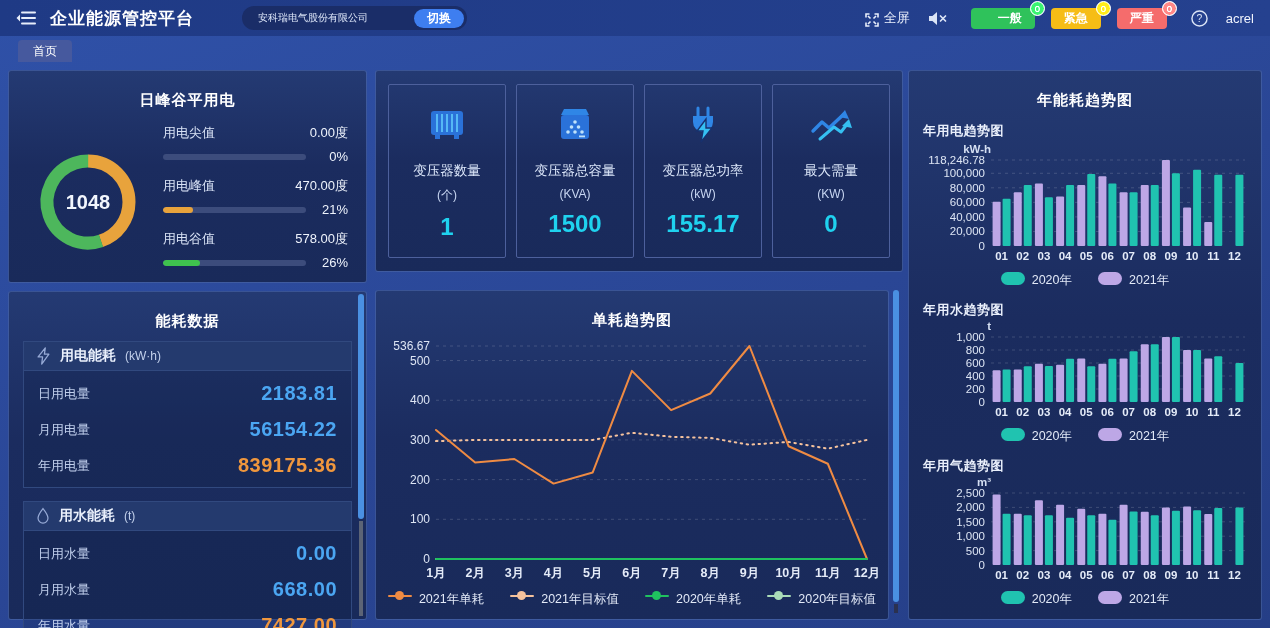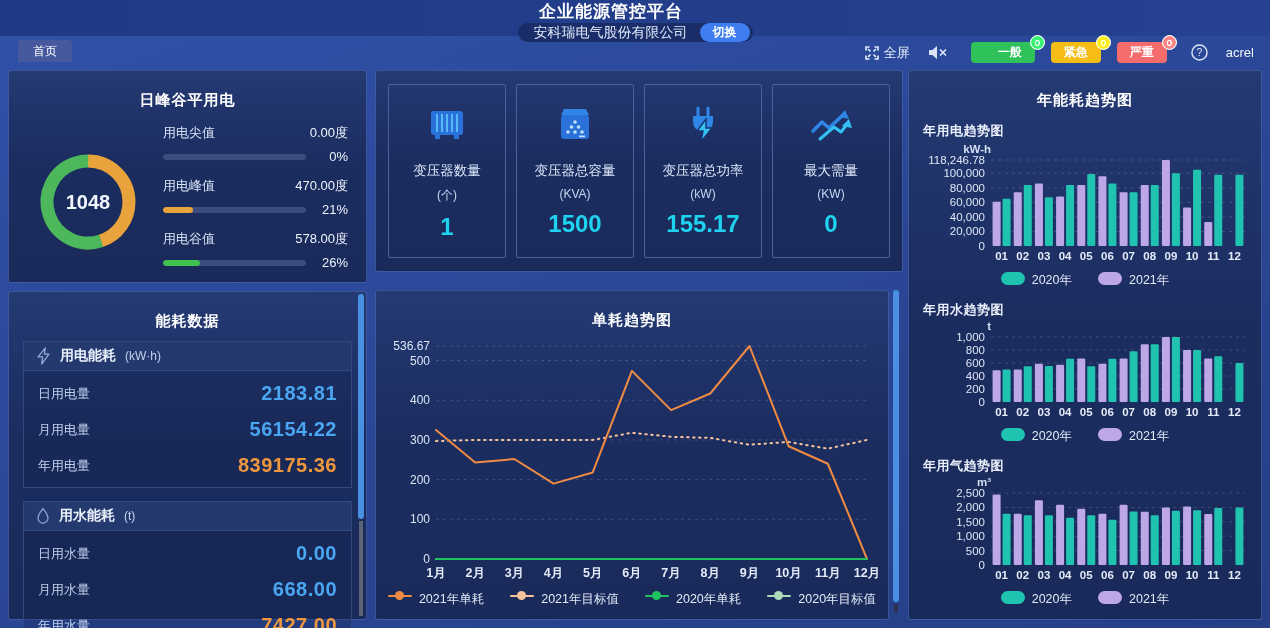--- a/index.html
+++ b/index.html
@@ -8,30 +8,30 @@
     position:relative; overflow:hidden;
     font-family:"Liberation Sans","DejaVu Sans",sans-serif;
     color:#fff;
     background:linear-gradient(160deg,#2f51a8 0%,#2a4695 55%,#253e86 100%);
   }
   svg text { font-family:"Liberation Sans","DejaVu Sans",sans-serif; }
 
   
   .header { position:absolute; top:0; left:0; right:0; height:36px;
     background:linear-gradient(90deg,#1f3a85,#25418f);
-    display:flex; align-items:center; padding:0 16px; z-index:5;flex-direction:column; }
+    display:flex; align-items:center; padding:0 16px; z-index:5; }
   .menu-ic { width:20px; height:16px; margin-right:14px; cursor:pointer; }
   .app-title { font-size:17px; font-weight:bold; letter-spacing:1px; margin-right:48px; }
   .company-box { display:flex; align-items:center; background:#1a2d68; border-radius:14px;
     height:24px; padding:0 3px 0 16px; min-width:225px; justify-content:space-between; }
-  .company-name { font-size:14px; color:#dfe8fa; margin-right:12px; }
+  .company-name { font-size:10px; color:#dfe8fa; margin-right:12px; }
   .switch-btn { background:#3e7ef0; border:none; color:#fff; font-size:12px; font-weight:bold;
     height:19px; padding:0 13px; border-radius:10px; cursor:pointer; }
   .header-right { margin-left:auto; display:flex; align-items:center; gap:18px; }
-  .fullscreen { display:flex; align-items:center; gap:5px; font-size:13px; color:#e8eefb; cursor:pointer; }
+  .fullscreen { display:flex; align-items:flex-end; gap:5px; font-size:13px; color:#e8eefb; cursor:pointer; }
   .alarm-group { display:flex; gap:16px; margin:0 6px; }
   .alarm-pill { position:relative; border:none; border-radius:4px; color:#fff; font-size:12px;
     font-weight:bold; height:21px; padding:0 13px; cursor:pointer; }
   .alarm-badge { position:absolute; top:-7px; right:-10px; min-width:15px; height:15px;
     border-radius:8px; border:1px solid #fff; font-size:9.5px; font-weight:normal;
     display:flex; align-items:center; justify-content:center; }
   .help-ic { width:17px; height:17px; cursor:pointer; }
   .user-name { font-size:13px; color:#f0f4fd; cursor:pointer; }
 
   

